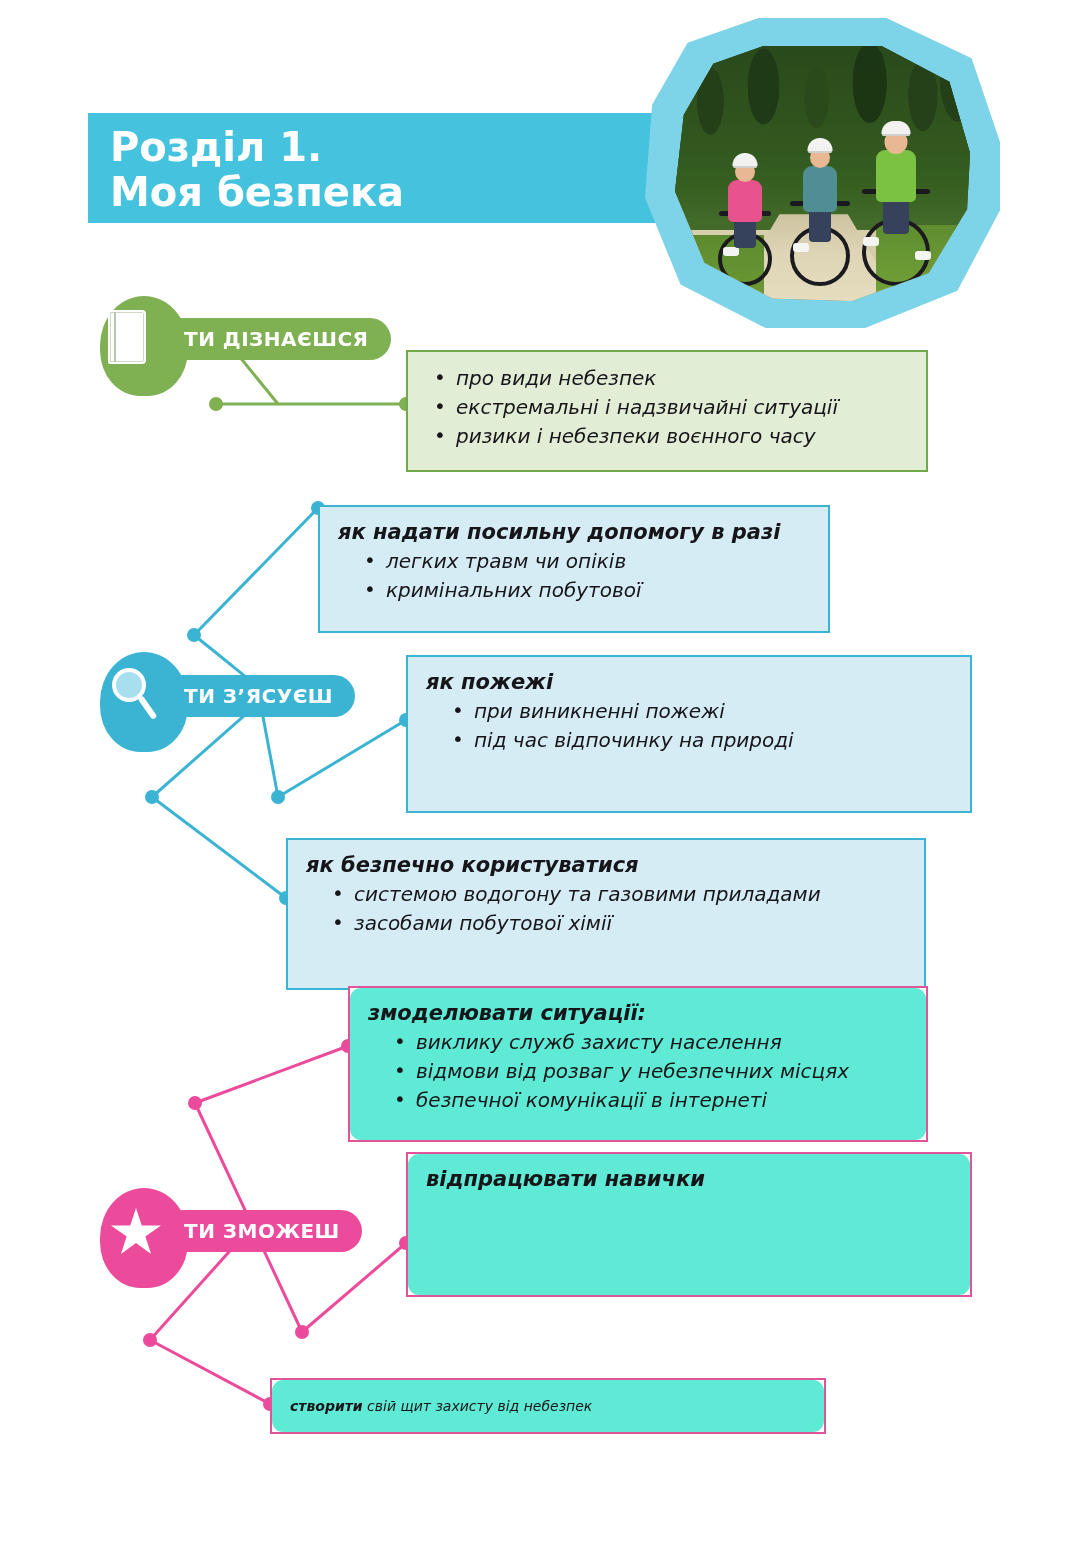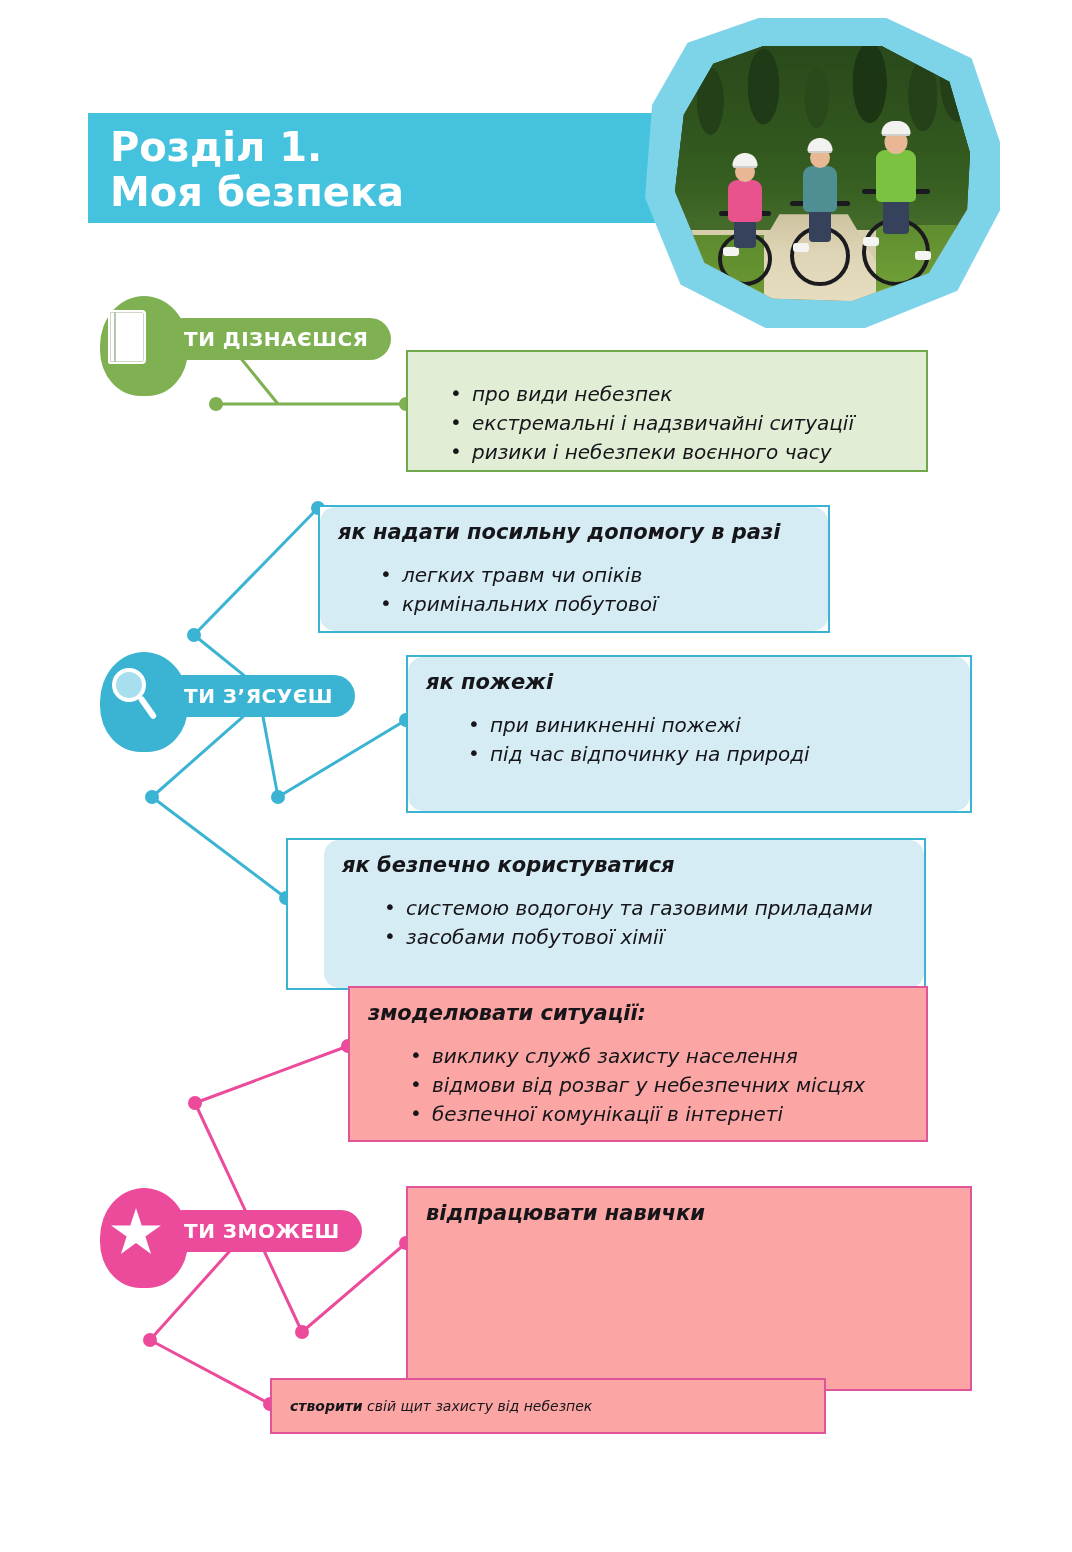--- a/index.html
+++ b/index.html
@@ -250,36 +250,36 @@
   }
   .box-inner {
     box-sizing: border-box;
     width: 100%;
     height: 100%;
     padding: 12px 16px 12px 18px;
   }
   .box.green  { border: 2px solid #72a84c; }
   .box.green  .box-inner { background: #e2edd6; }
   .box.blue   { border: 2px solid #3bb4d4; }
-  .box.blue   .box-inner { background: #d6ecf5; border-radius: 15px; }
+  .box.blue   .box-inner { background: #d6ecf5; }
   .box.pink   { border: 2px solid #e0559a; }
-  .box.pink   .box-inner { background: #fca5a5; }
+  .box.pink   .box-inner { background: #5eead4; border-radius: 11px; }
 
   .box-heading {
     font-family: "DejaVu Sans", sans-serif;
     font-weight: bold;
     font-style: italic;
     font-size: 21px;
     line-height: 26px;
     color: #16161a;
     margin: 0 0 2px 0;
   }
   .box-list {
     list-style: none;
-    margin: 16px;
+    margin: 0;
     padding: 0;
   }
   .box-list li {
     font-family: "DejaVu Sans", sans-serif;
     font-style: italic;
     font-size: 20px;
     line-height: 29px;
     color: #16161a;
     padding-left: 30px;
     position: relative;
@@ -445,21 +445,21 @@
   <div class="box blue" style="left:406px; top:655px; width:566px; height:158px;">
     <div class="box-inner">
       <p class="box-heading">як пожежі</p>
       <ul class="box-list indent">
         <li>при виникненні пожежі</li>
         <li>під час відпочинку на природі</li>
       </ul>
     </div>
   </div>
 
-  <div class="box blue" style="left:286px; top:838px; width:640px; height:152px;padding-left:36px;">
+  <div class="box blue" style="left:286px; top:838px; width:640px; height:152px;">
     <div class="box-inner">
       <p class="box-heading">як безпечно користуватися</p>
       <ul class="box-list indent">
         <li> системою водогону та газовими приладами</li>
         <li>засобами побутової хімії</li>
       </ul>
     </div>
   </div>
 
   <div class="badge-blob" style="left:100px; top:1188px; background:#ec4a9b;"></div>
@@ -474,21 +474,21 @@
     <div class="box-inner">
       <p class="box-heading">змоделювати ситуації:</p>
       <ul class="box-list indent">
         <li>виклику служб захисту населення</li>
         <li>відмови від розваг у небезпечних місцях</li>
         <li>безпечної комунікації в інтернеті</li>
       </ul>
     </div>
   </div>
 
-  <div class="box pink" style="left:406px; top:1186px; width:566px; height:205px;">
+  <div class="box pink" style="left:406px; top:1152px; width:566px; height:145px;">
     <div class="box-inner">
       <p class="box-heading">відпрацювати навички</p>
     </div>
   </div>
 
   <div class="box pink" style="left:270px; top:1378px; width:556px; height:56px;">
     <div class="box-inner" style="display:flex; align-items:center; padding:0 18px;">
       <p class="single-line" style="margin:0;">
         <b>створити</b><span> свій щит захисту від небезпек</span>
       </p>

